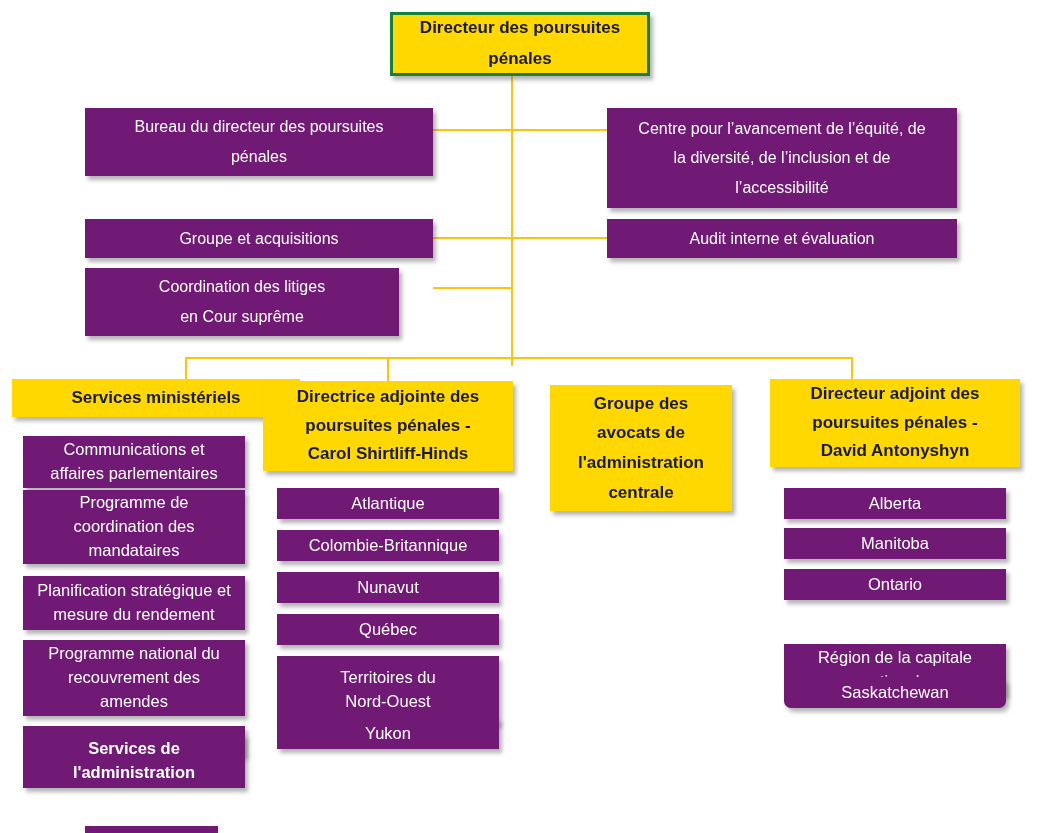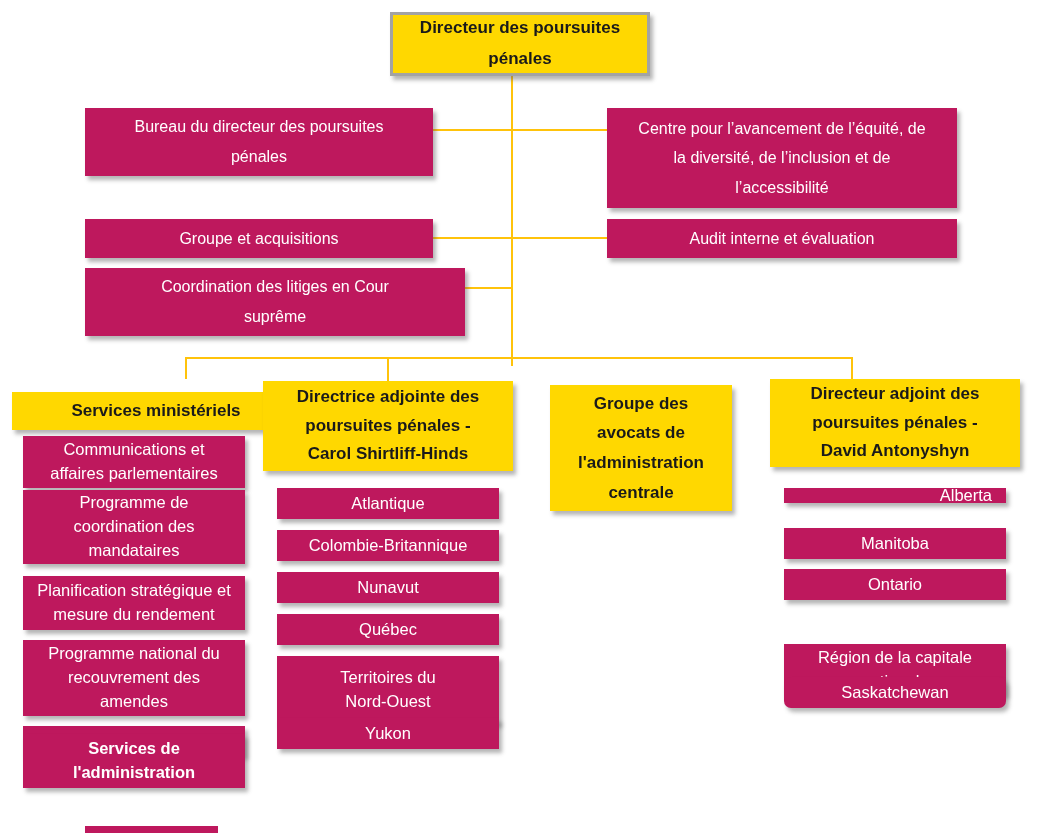--- a/index.html
+++ b/index.html
@@ -12,49 +12,49 @@
   }
   .node{
     position:absolute;
     display:flex;align-items:center;justify-content:center;
     text-align:center;
     box-sizing:border-box;
     box-shadow:3px 4px 4px rgba(90,90,90,0.45);
     z-index:2;
   }
   .navy{
-    background:#be185d;
+    background:#701a75;
     color:#ffffff;
     font-size:16px;
     line-height:1.85;
   }
   .yellow{
     background:#FFD800;
     color:#1A1A1A;
     font-weight:bold;
     font-size:17px;
     line-height:1.7;
   }
   .item{
     font-size:16.5px;
     line-height:1.45;
     padding:0 14px;
   }
   .conn{position:absolute;background:#FFC30B;z-index:1;}
 
   
-  #box-root{left:390px;top:12px;width:260px;height:64px;border:3px solid #a3a3a3;line-height:1.8;padding:0 10px;}
+  #box-root{left:390px;top:12px;width:260px;height:64px;border:3px solid #15803d;line-height:1.8;padding:0 10px;}
   #box-bureau{left:85px;top:108px;width:348px;height:68px;padding:0 40px;}
   #box-centre{left:607px;top:108px;width:350px;height:100px;padding:12px 30px;}
   #box-finance{left:85px;top:219px;width:348px;height:39px;}
   #box-audit{left:607px;top:219px;width:350px;height:39px;}
-  #box-coordination{left:85px;top:268px;width:380px;height:68px;padding:0 73px;}
+  #box-coordination{left:85px;top:268px;width:314px;height:68px;padding:0 73px;}
 
   
-  #hdr-services{left:12px;top:379px;width:288px;height:38px;margin-top:13px;}
+  #hdr-services{left:12px;top:379px;width:288px;height:38px;}
   #hdr-directrice{left:263px;top:381px;width:250px;height:90px;padding:0 22px;}
   #hdr-groupe{left:550px;top:385px;width:182px;height:126px;padding:0 24px;line-height:1.75;}
   #hdr-directeur{left:770px;top:379px;width:250px;height:88px;padding:0 22px;}
 
   
   .c1{left:23px;width:222px;}
   #c1-0{top:428px;height:52px;margin-top:8px;}
   #c1-1{top:490px;height:74px;}
   #c1-2{top:576px;height:54px;}
   #c1-3{top:640px;height:76px;}
@@ -66,21 +66,21 @@
   .c2{left:277px;width:222px;}
   #c2-0{top:488px;height:31px;}
   #c2-1{top:530px;height:31px;}
   #c2-2{top:572px;height:31px;}
   #c2-3{top:614px;height:31px;}
   #c2-4{top:656px;height:68px;padding:0 45px;}
   #c2-5{top:718px;height:31px;}
 
   
   .c4{left:784px;width:222px;}
-  #c4-0{top:488px;height:15px;justify-content:flex-end;}
+  #c4-0{top:488px;height:31px;}
   #c4-1{top:528px;height:31px;}
   #c4-2{top:569px;height:31px;}
   #c4-3{top:612px;height:51px;margin-top:32px;}
   #c4-4{top:677px;height:31px;border-radius:7px;}
 
   
   #ln-vmain{left:511px;top:76px;width:2px;height:290px;}
   #ln-h1{left:433px;top:129px;width:174px;height:2px;}
   #ln-h2{left:433px;top:237px;width:174px;height:2px;}
   #ln-h3{left:433px;top:287px;width:79px;height:2px;}

